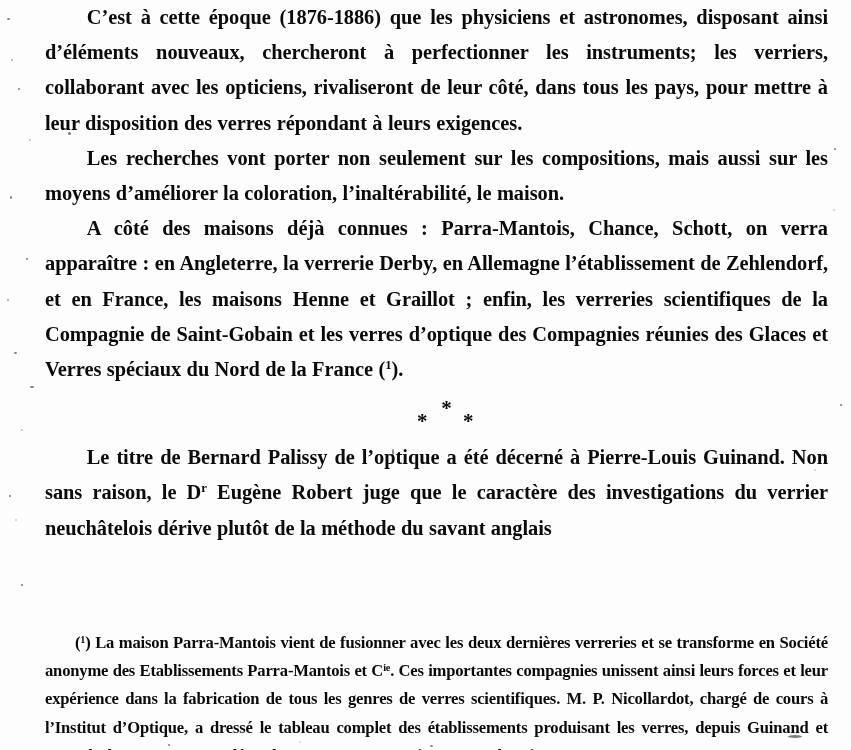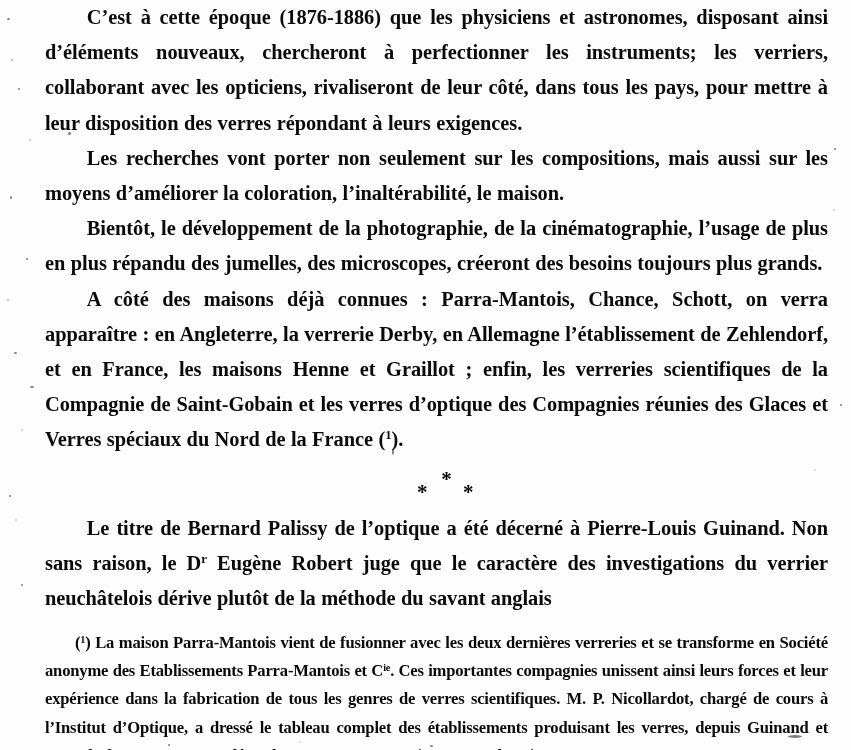--- a/index.html
+++ b/index.html
@@ -116,21 +116,20 @@
 <div class="page">
 
   <div class="content">
 
     <div class="body-text">
 
       <p>C’est à cette époque (1876-1886) que les physiciens et astronomes, disposant ainsi d’éléments nouveaux, chercheront à perfectionner les instruments; les verriers, collaborant avec les opticiens, rivaliseront de leur côté, dans tous les pays, pour mettre à leur disposition des verres répondant à leurs exigences.</p>
 
       <p>Les recherches vont porter non seulement sur les compositions, mais aussi sur les moyens d’améliorer la coloration, l’inaltérabilité, le maison.</p>
 
-      <p>Bientôt, le développement de la photographie, de la cinématographie, l’usage de plus en plus répandu des jumelles, des microscopes, créeront des besoins toujours plus grands.</p>
 
       <p><span>A côté des maisons déjà connues : Parra-Mantois, Chance, Schott, on verra apparaître : en Angleterre, la verrerie Derby, en Allemagne l’établissement de Zehlendorf, et en France, les maisons Henne et Graillot ; enfin, les verreries scientifiques de la Compagnie de Saint-Gobain et les verres d’optique des Compagnies réunies des Glaces et Verres spéciaux du Nord de la France (</span><sup>1</sup><span>).</span></p>
 
       <div class="asterism">
         <span class="ast ast-top">*</span>
         <span class="ast ast-left">*</span>
         <span class="ast ast-right">*</span>
       </div>
 
       <p><span>Le titre de Bernard Palissy de l’optique a été décerné à Pierre-Louis Guinand. Non sans raison, le D</span><sup>r</sup><span> Eugène Robert juge que le caractère des investigations du verrier neuchâtelois dérive plutôt de la méthode du savant anglais</span></p>

